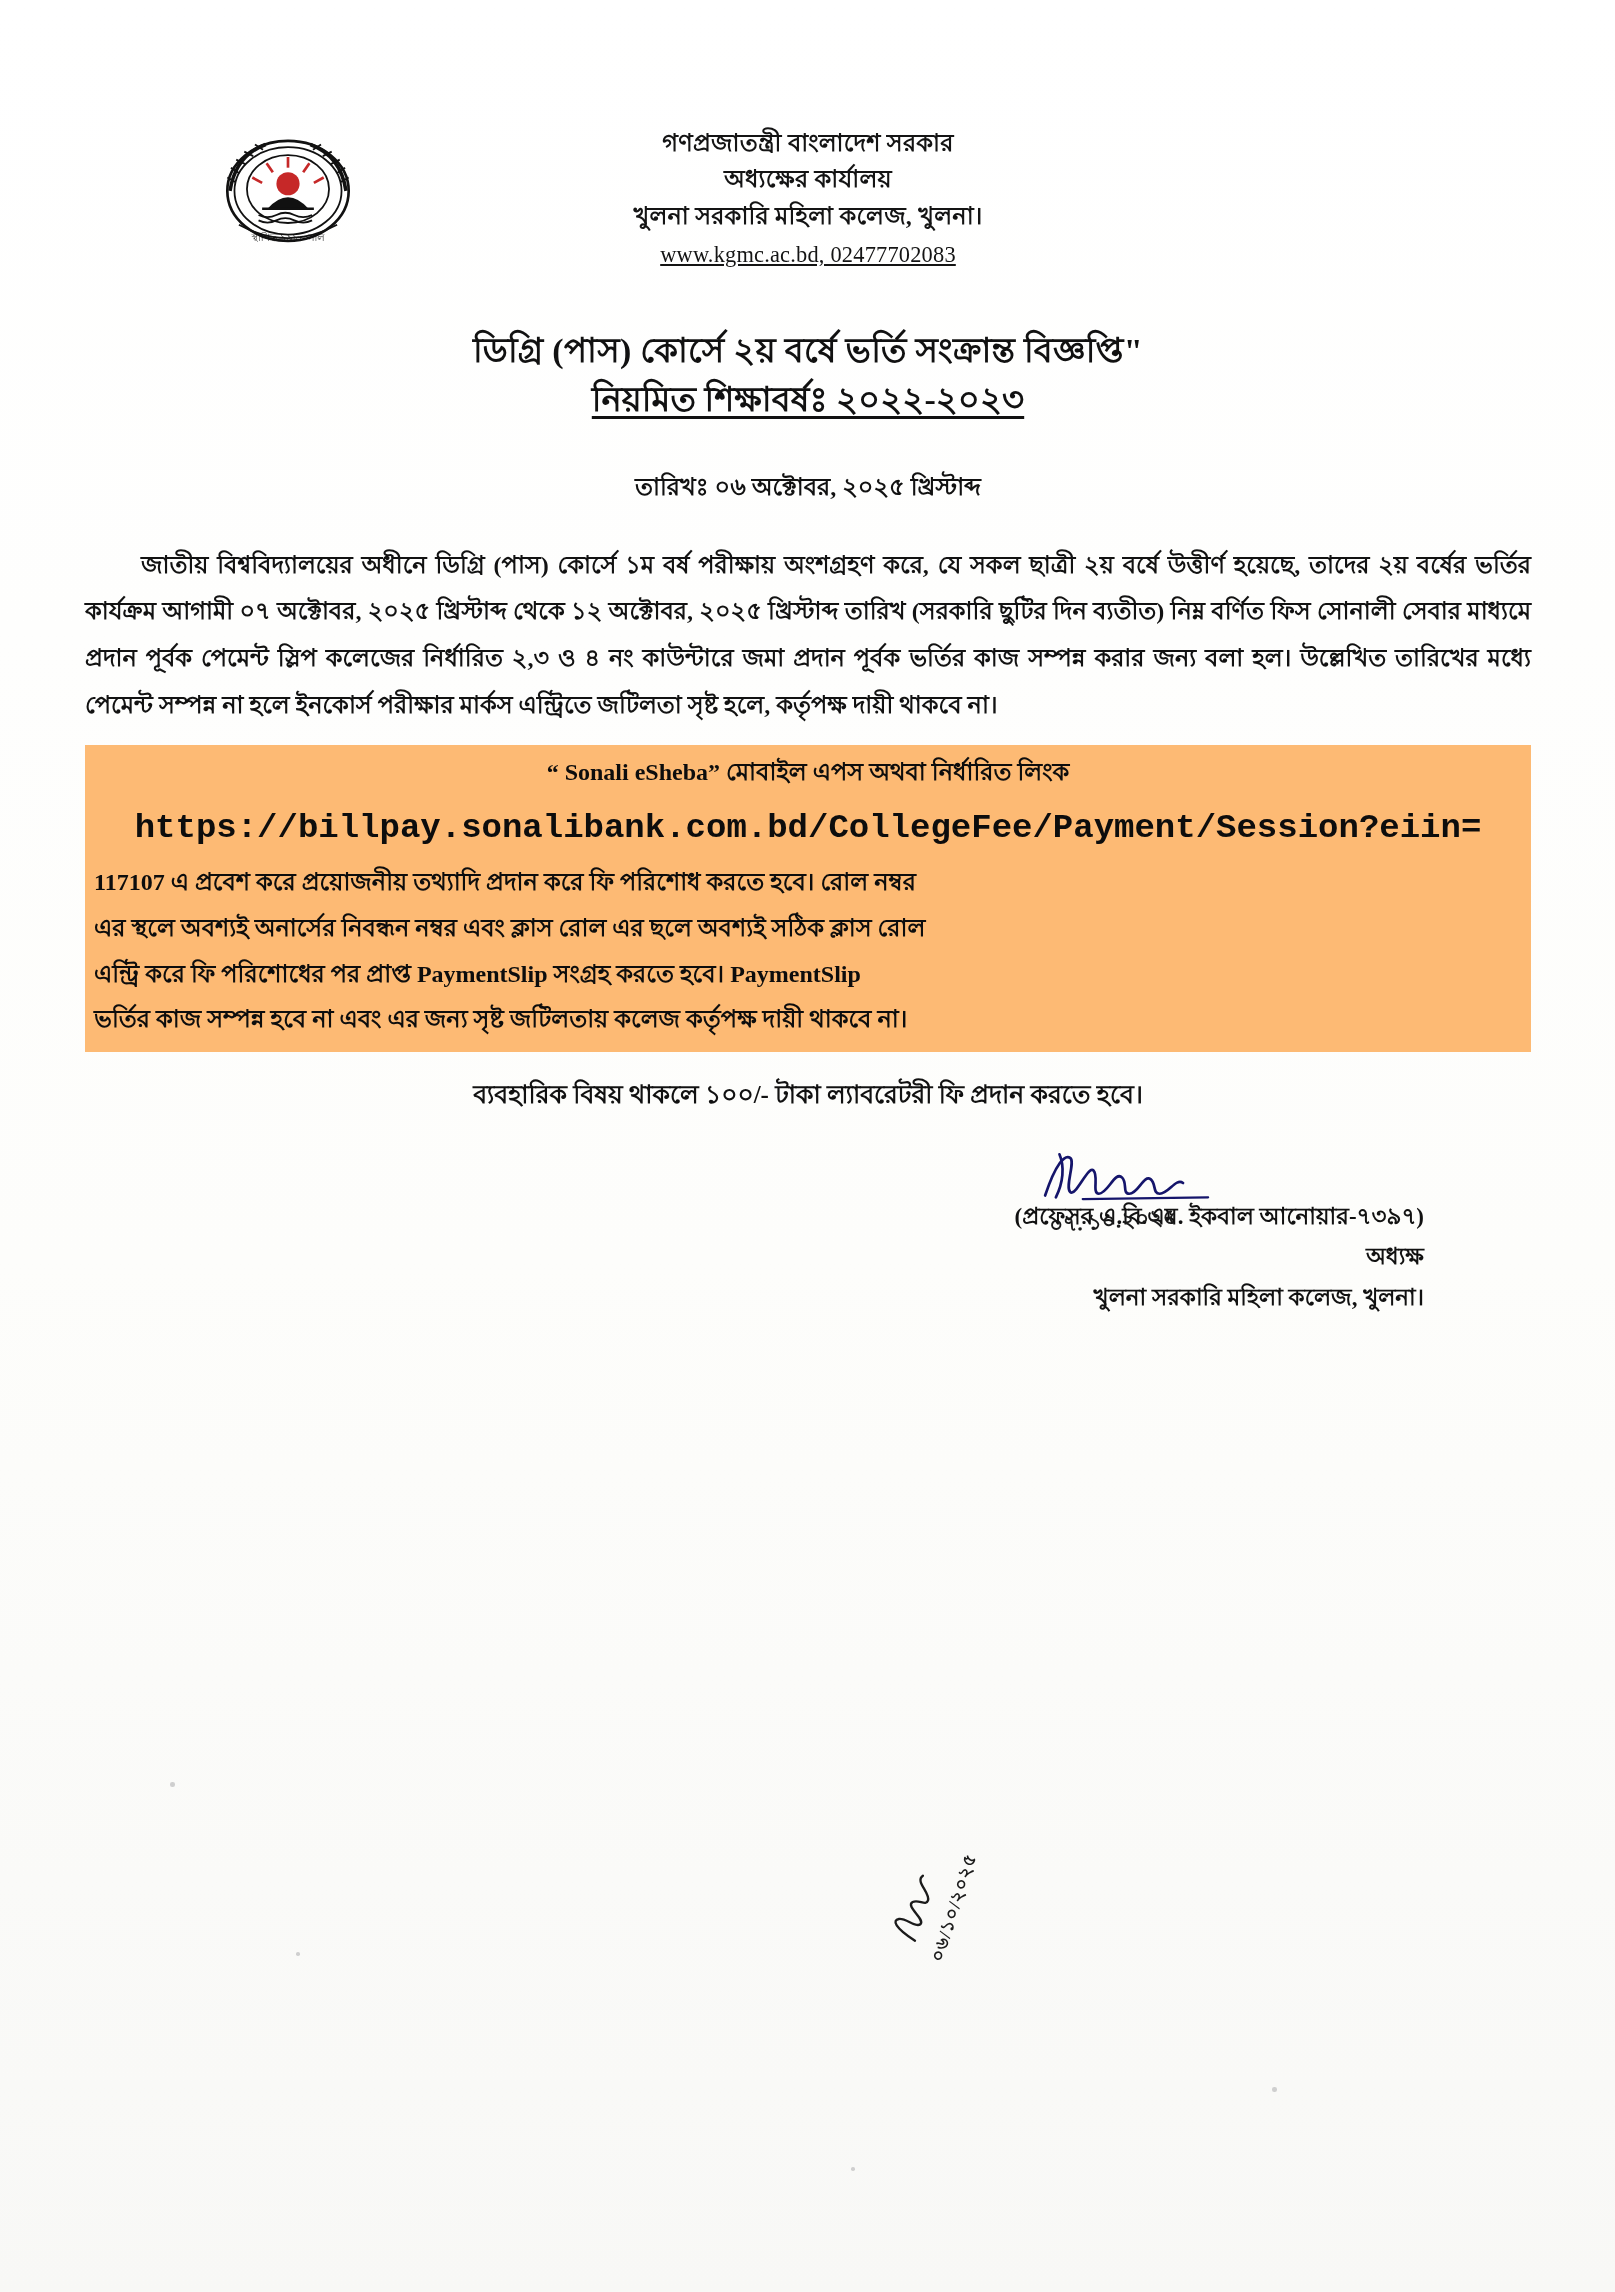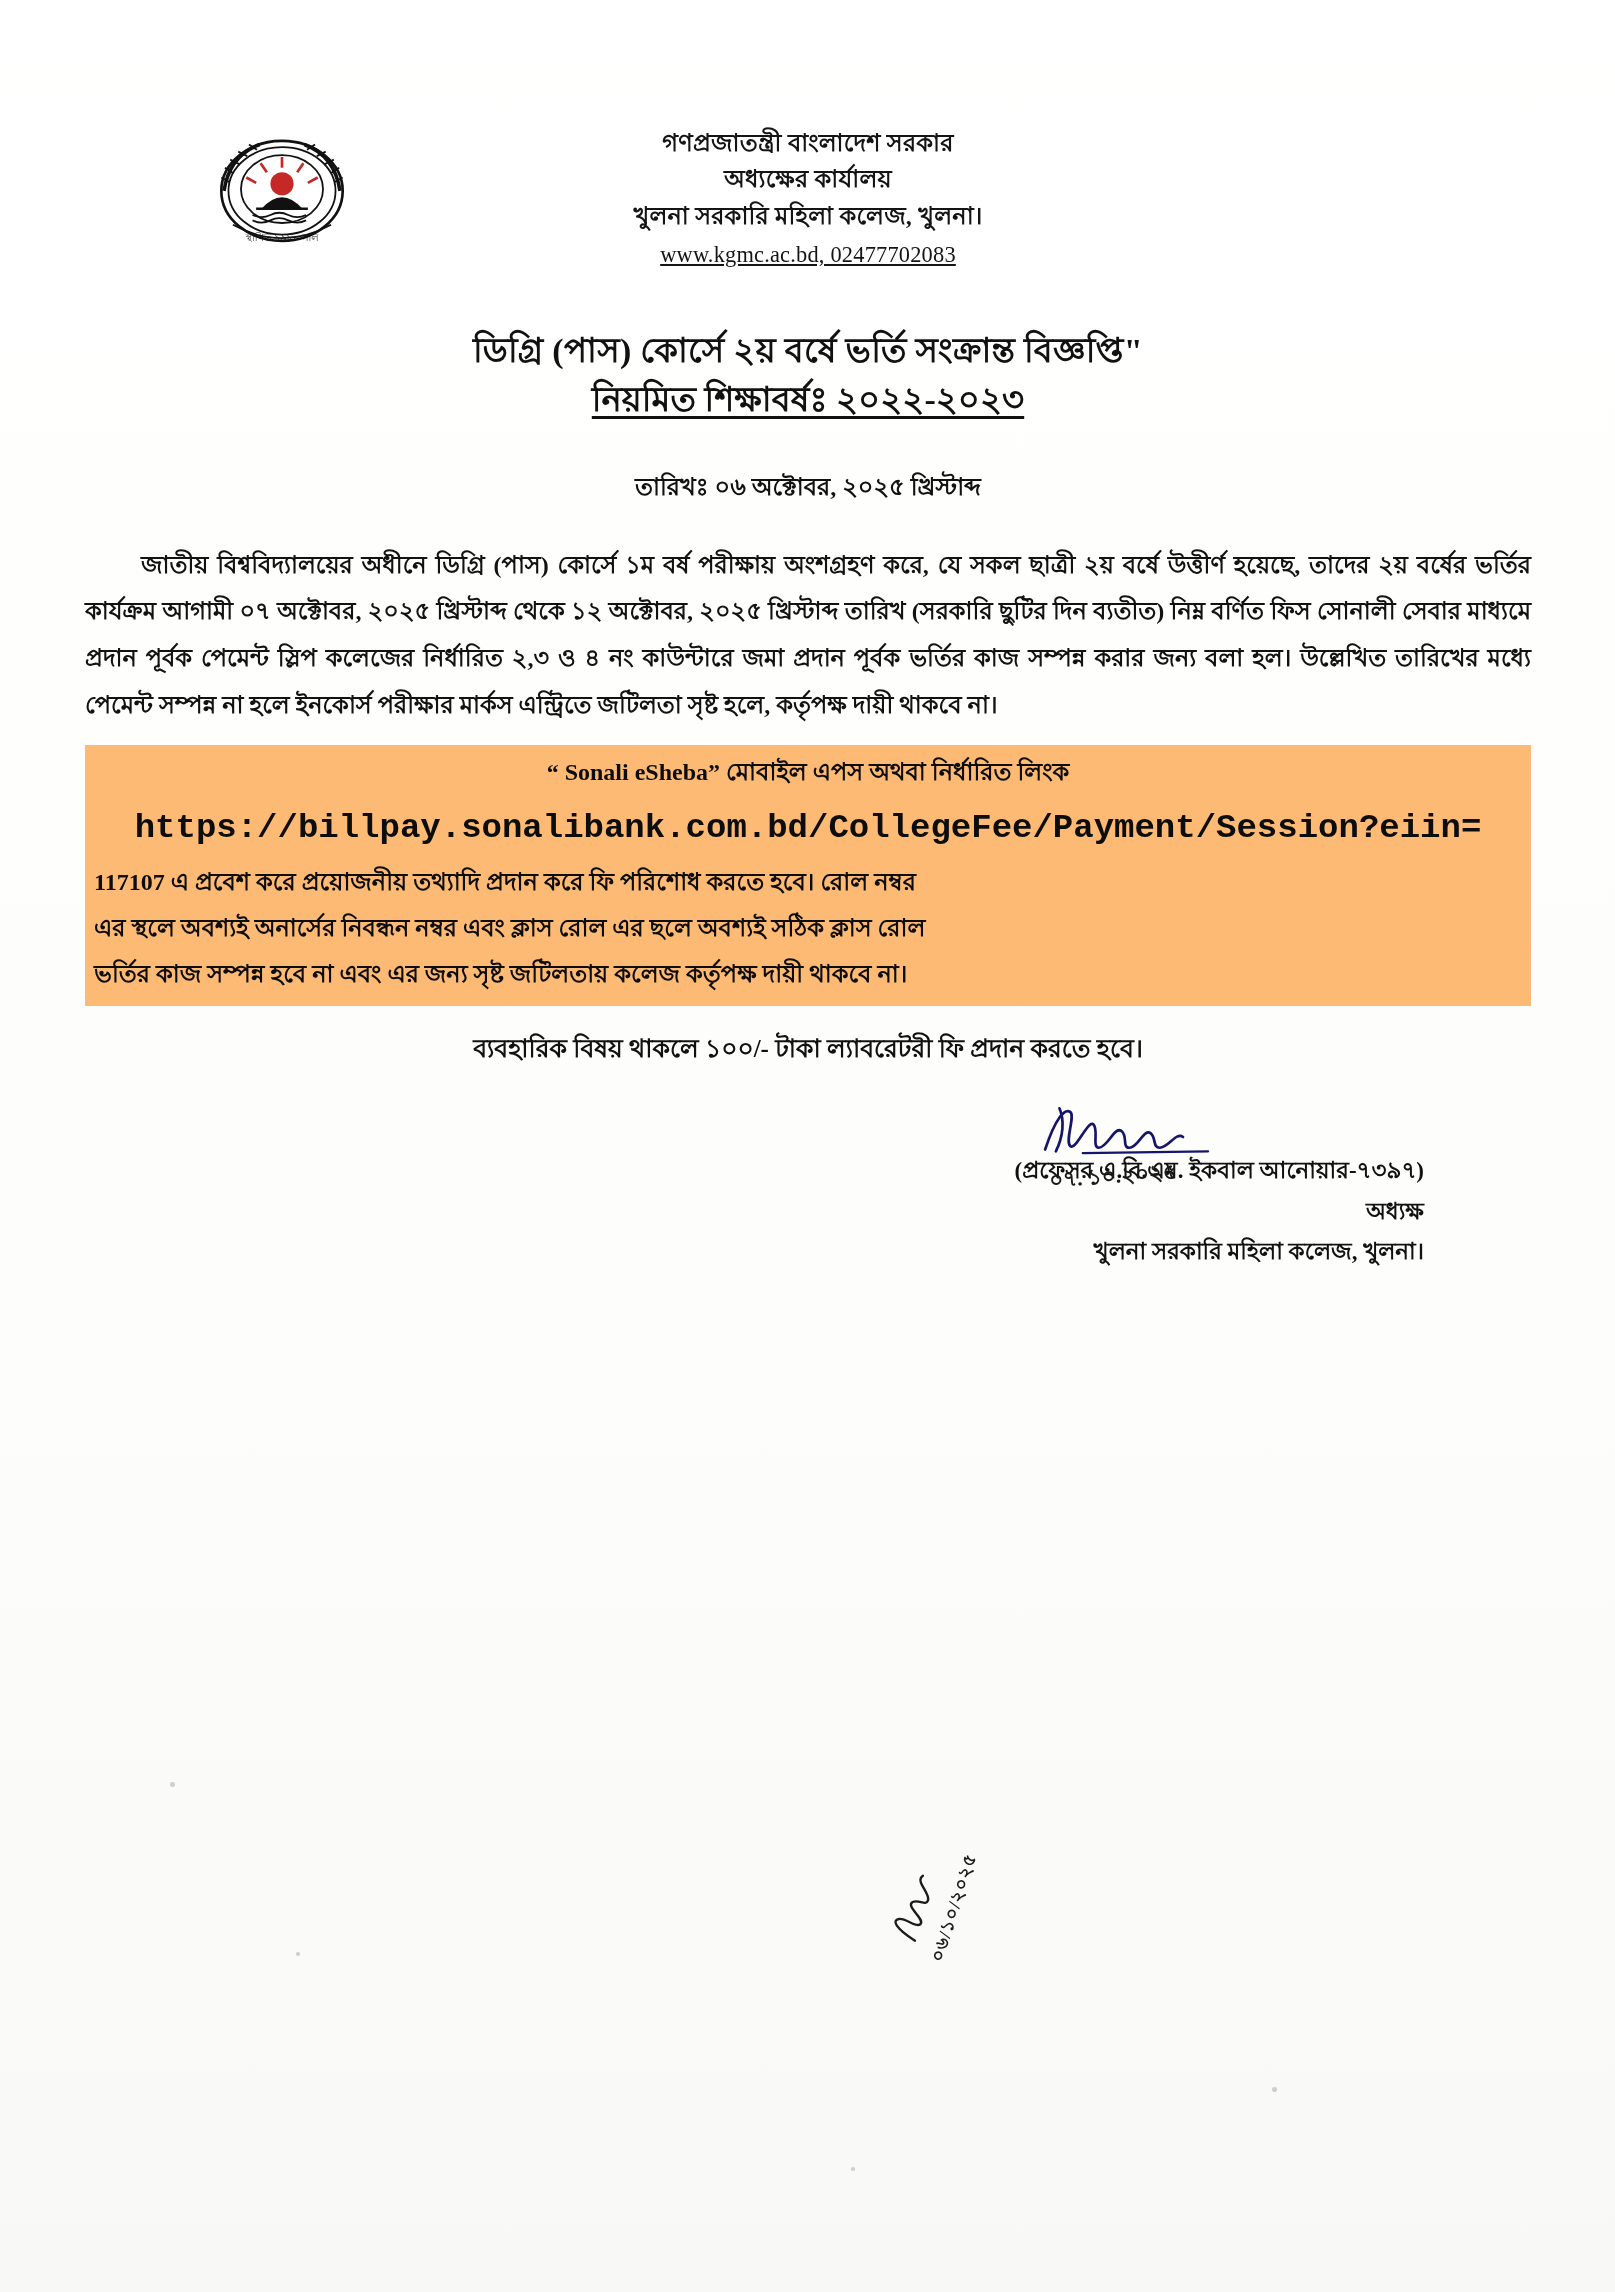--- a/index.html
+++ b/index.html
@@ -34,21 +34,21 @@
   }
 
   
   .header {
     position: relative;
     margin-top: 125px;
     text-align: center;
   }
   .logo {
     position: absolute;
-    left: 112px;
+    left: 118px;
     top: 7.2px;
     width: 170px;
     height: 116px;
     text-decoration: underline;
   }
   .header-lines {
     font-family: "Liberation Serif", serif;
     font-weight: 700;
     font-size: 24px;
     line-height: 1.52;
@@ -262,20 +262,21 @@
 
     <div class="date-line">তারিখঃ ০৬ অক্টোবর, ২০২৫ খ্রিস্টাব্দ</div>
 
     <div class="body-para">জাতীয় বিশ্ববিদ্যালয়ের অধীনে ডিগ্রি (পাস) কোর্সে ১ম বর্ষ পরীক্ষায় অংশগ্রহণ করে, যে সকল ছাত্রী ২য় বর্ষে উত্তীর্ণ হয়েছে, তাদের ২য় বর্ষের ভর্তির কার্যক্রম আগামী ০৭ অক্টোবর, ২০২৫ খ্রিস্টাব্দ থেকে ১২ অক্টোবর, ২০২৫ খ্রিস্টাব্দ তারিখ (সরকারি ছুটির দিন ব্যতীত) নিম্ন বর্ণিত ফিস সোনালী সেবার মাধ্যমে প্রদান পূর্বক পেমেন্ট স্লিপ কলেজের নির্ধারিত ২,৩ ও ৪ নং কাউন্টারে জমা প্রদান পূর্বক ভর্তির কাজ সম্পন্ন করার জন্য বলা হল। উল্লেখিত তারিখের মধ্যে পেমেন্ট সম্পন্ন না হলে ইনকোর্স পরীক্ষার মার্কস এন্ট্রিতে জটিলতা সৃষ্ট হলে, কর্তৃপক্ষ দায়ী থাকবে না।</div>
 
     <div class="highlight">
       <span class="line">“ Sonali eSheba”  মোবাইল এপস অথবা নির্ধারিত লিংক</span>
       <span class="line url">https://billpay.sonalibank.com.bd/CollegeFee/Payment/Session?eiin=</span>
       <span class="line just">117107 এ প্রবেশ করে প্রয়োজনীয় তথ্যাদি প্রদান করে ফি পরিশোধ করতে হবে। রোল নম্বর</span>
       <span class="line just">এর স্থলে অবশ্যই অনার্সের নিবন্ধন নম্বর এবং ক্লাস রোল এর ছলে অবশ্যই সঠিক ক্লাস রোল</span>
+      <span class="line just">এন্ট্রি করে ফি পরিশোধের পর প্রাপ্ত PaymentSlip সংগ্রহ করতে হবে। PaymentSlip</span>
       <span class="line just">ভর্তির কাজ সম্পন্ন হবে না এবং এর জন্য সৃষ্ট জটিলতায় কলেজ কর্তৃপক্ষ দায়ী থাকবে না।</span>
     </div>
 
 
     <div class="note-line">ব্যবহারিক বিষয় থাকলে ১০০/- টাকা ল্যাবরেটরী ফি প্রদান করতে হবে।</div>
 
     <div class="sign-area">
       <div class="sign-scribble">
         <svg viewBox="0 0 230 70" width="206" height="63">
           <path d="M18 54 C30 18 40 8 46 12 C52 16 40 44 46 50 C52 56 66 20 72 26 C78 32 70 52 78 52 C88 52 96 26 104 34 C110 40 104 52 112 52 C122 52 128 30 136 36 C142 41 138 52 146 52 C156 52 164 34 172 40" fill="none" stroke="#15156b" stroke-width="3" stroke-linecap="round"></path>

